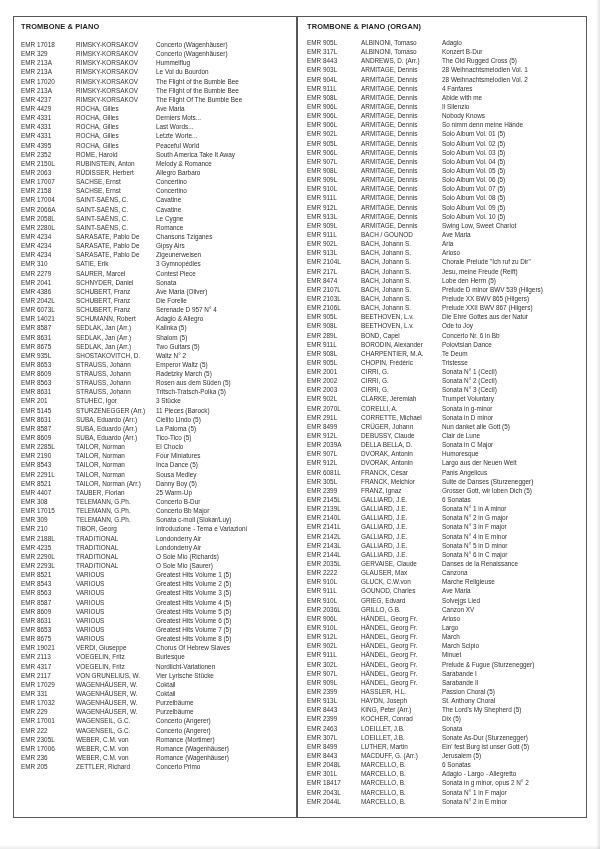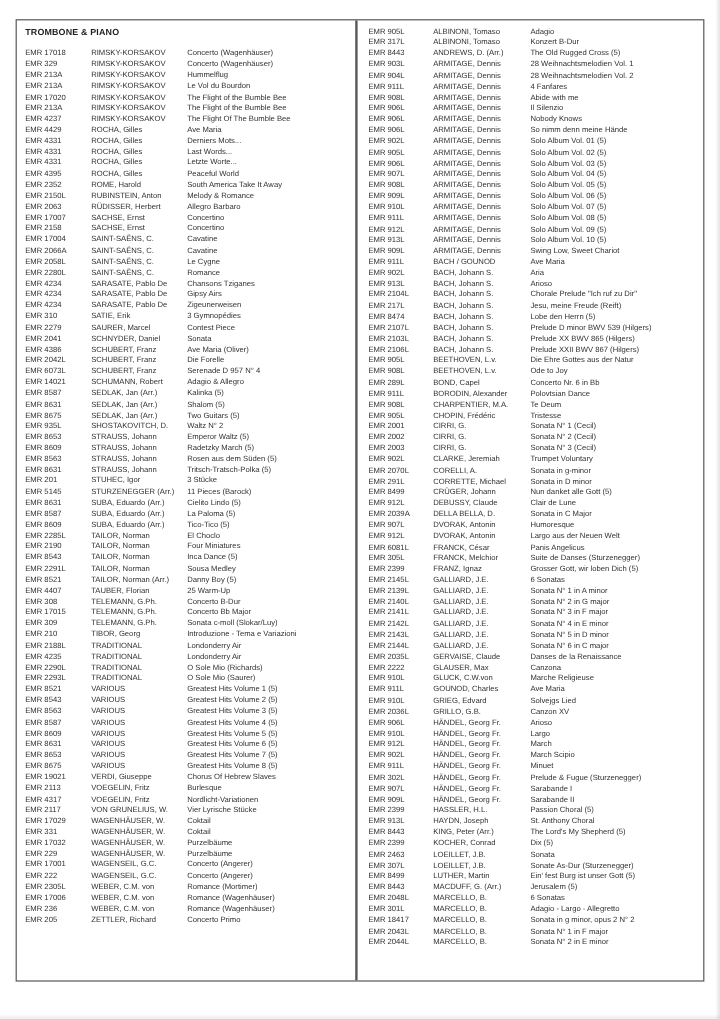--- a/index.html
+++ b/index.html
@@ -489,20 +489,21 @@
         </div>
         <div class="row">
           <span>EMR 205</span>
           <span>ZETTLER, Richard</span>
           <span>Concerto Primo</span>
         </div>
       </div>
   </div>
   <div class="column-divider"></div>
   <div class="catalog-column right">
+    <div class="column-header">TROMBONE &amp; PIANO (ORGAN)</div>
     <div class="column-body">
         <div class="row">
           <span>EMR 905L</span>
           <span>ALBINONI, Tomaso</span>
           <span>Adagio</span>
         </div>
         <div class="row">
           <span>EMR 317L</span>
           <span>ALBINONI, Tomaso</span>
           <span>Konzert B-Dur</span>

